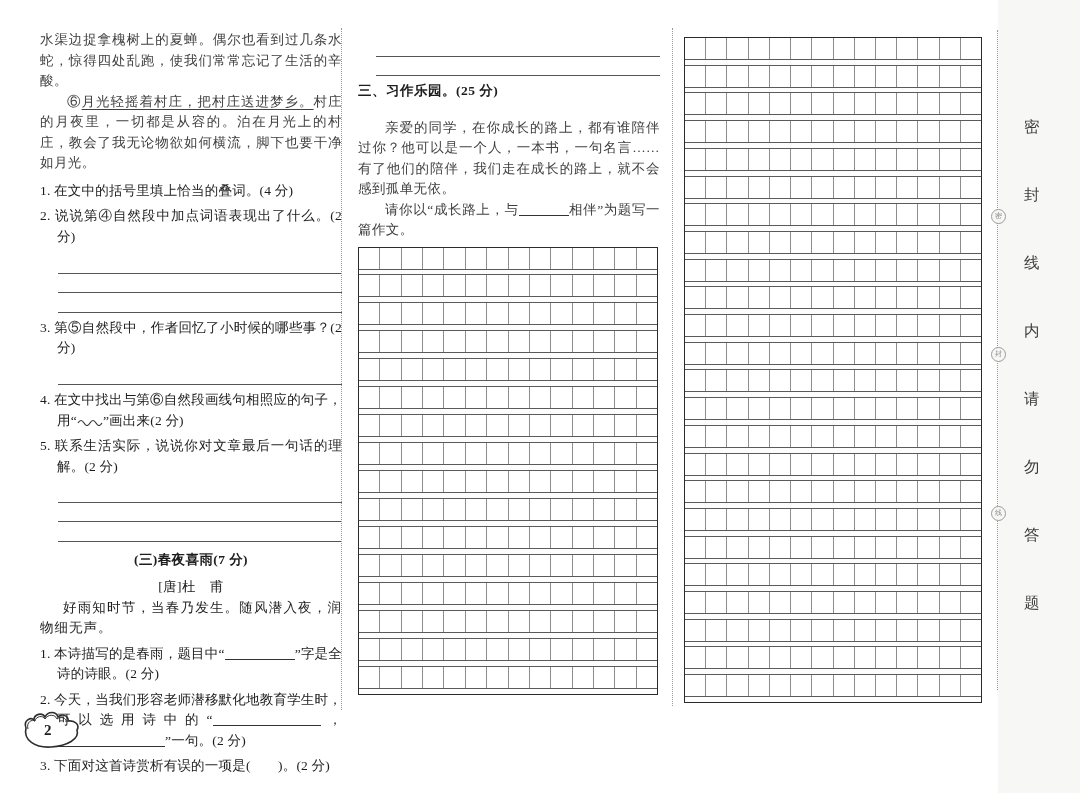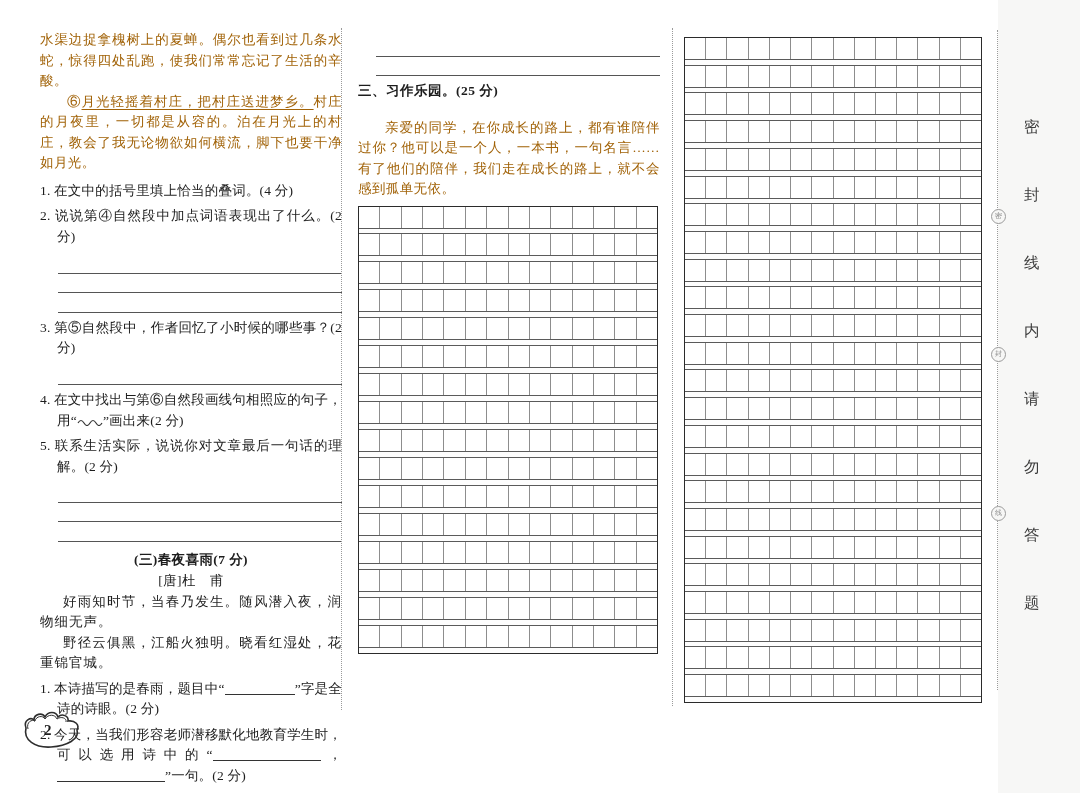--- a/index.html
+++ b/index.html
@@ -16,26 +16,26 @@
   .col-mid{left:358px;}
 
   .vdot{position:absolute;width:0;border-left:1px dotted #9a9a9a;}
   .vdot-1{left:341px;top:28px;height:682px;}
   .vdot-2{left:672px;top:28px;height:678px;}
   .vdot-3{left:997px;top:30px;height:660px;}
 
   
   p{margin:0;text-align:justify;letter-spacing:.4px;}
   .indent2{text-indent:2em;}
-  .passage{color:#a16207;}
+  .passage{color:#404040;}
   .u-line{text-decoration:underline;text-underline-offset:3px;margin-top:7px;}
   .q{margin-top:5px;padding-left:17px;text-indent:-17px;text-align:justify;letter-spacing:.2px;}
   .sec-title{font-weight:bold;letter-spacing:.5px;margin-top:5px;}
   .poem-title{font-weight:bold;text-align:center;margin-top:8px;}
-  .poem-author{text-align:center;margin-top:1px;}
+  .poem-author{text-align:center;margin-top:7px;}
   .poem-line{text-indent:1.7em;letter-spacing:1px;}
 
   .blank{display:inline-block;border-bottom:1px solid #333;height:13px;vertical-align:-2px;}
   .blank-sm{width:50px;}
   .blank-md{width:70px;}
   .blank-lg{width:108px;}
 
   .ans-group{margin:7px 0 0 18px;}
   .ans-line{height:18.5px;border-bottom:1px solid #555;}
 
@@ -95,38 +95,38 @@
     <p class="q">5. 联系生活实际，说说你对文章最后一句话的理解。(2 分)</p>
     <div class="ans-group" style="margin-top:6px">
       <div class="ans-line"></div>
       <div class="ans-line"></div>
       <div class="ans-line"></div>
     </div>
 
     <p class="poem-title">(三)春夜喜雨(7 分)</p>
     <p class="poem-author">[唐]杜　甫</p>
     <p class="poem-line">好雨知时节，当春乃发生。随风潜入夜，润物细无声。</p>
-    <p class="poem-line">野径云俱黑，江船火独明。晓看红湿处，花重锦官城。</p>
 
     <p class="q"><span>1. 本诗描写的是春雨，题目中“</span><span class="blank blank-md"></span><span>”字是全诗的诗眼。(2 分)</span></p>
 
     <p class="q"><span>2. 今天，当我们形容老师潜移默化地教育学生时，可以选用诗中的“</span><span class="blank blank-lg"></span><span>，</span><span class="blank blank-lg"></span><span>”一句。(2 分)</span></p>
 
     <p class="q">3. 下面对这首诗赏析有误的一项是(　　)。(2 分)</p>
 
   </div>
 
   <div class="col col-mid">
     <div class="ans-group">
       <div class="ans-line"></div>
       <div class="ans-line"></div>
     </div>
 
     <p class="sec-title">三、习作乐园。(25 分)</p>
     <p class="passage indent2" style="margin-top:16px">亲爱的同学，在你成长的路上，都有谁陪伴过你？他可以是一个人，一本书，一句名言……有了他们的陪伴，我们走在成长的路上，就不会感到孤单无依。</p>
+    <p class="passage indent2"><span>请你以“成长路上，与</span><span class="blank blank-sm"></span><span>相伴”为题写一篇作文。</span></p>
 
     <div class="grid essay-grid">
         <div class="g-unit">
           <div class="g-cells">
             <div class="g-cell"></div>
             <div class="g-cell"></div>
             <div class="g-cell"></div>
             <div class="g-cell"></div>
             <div class="g-cell"></div>
             <div class="g-cell"></div>

